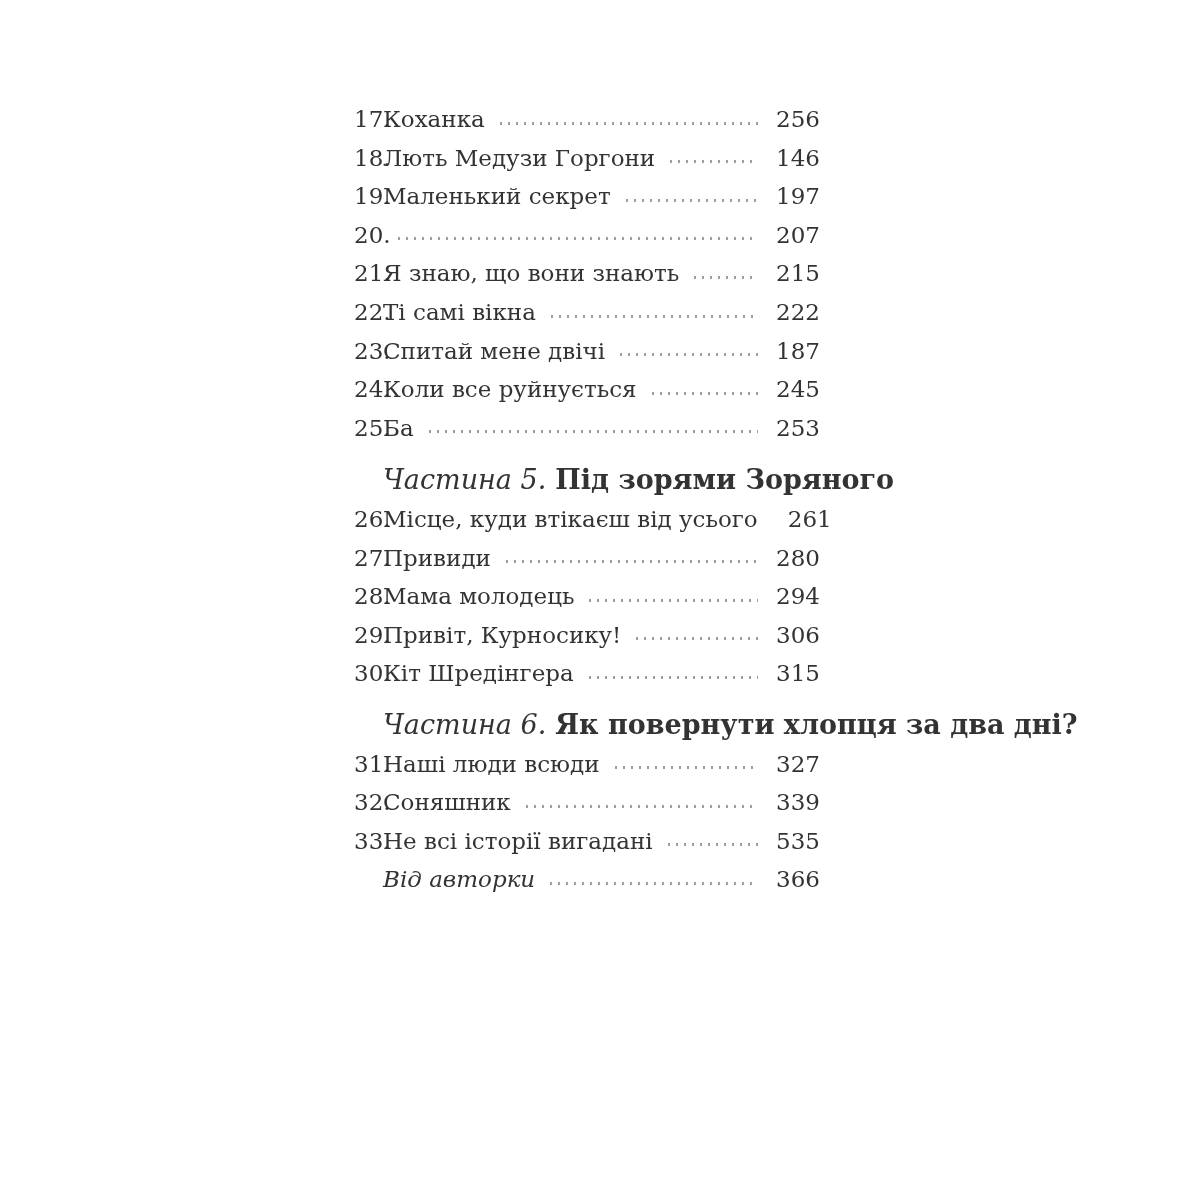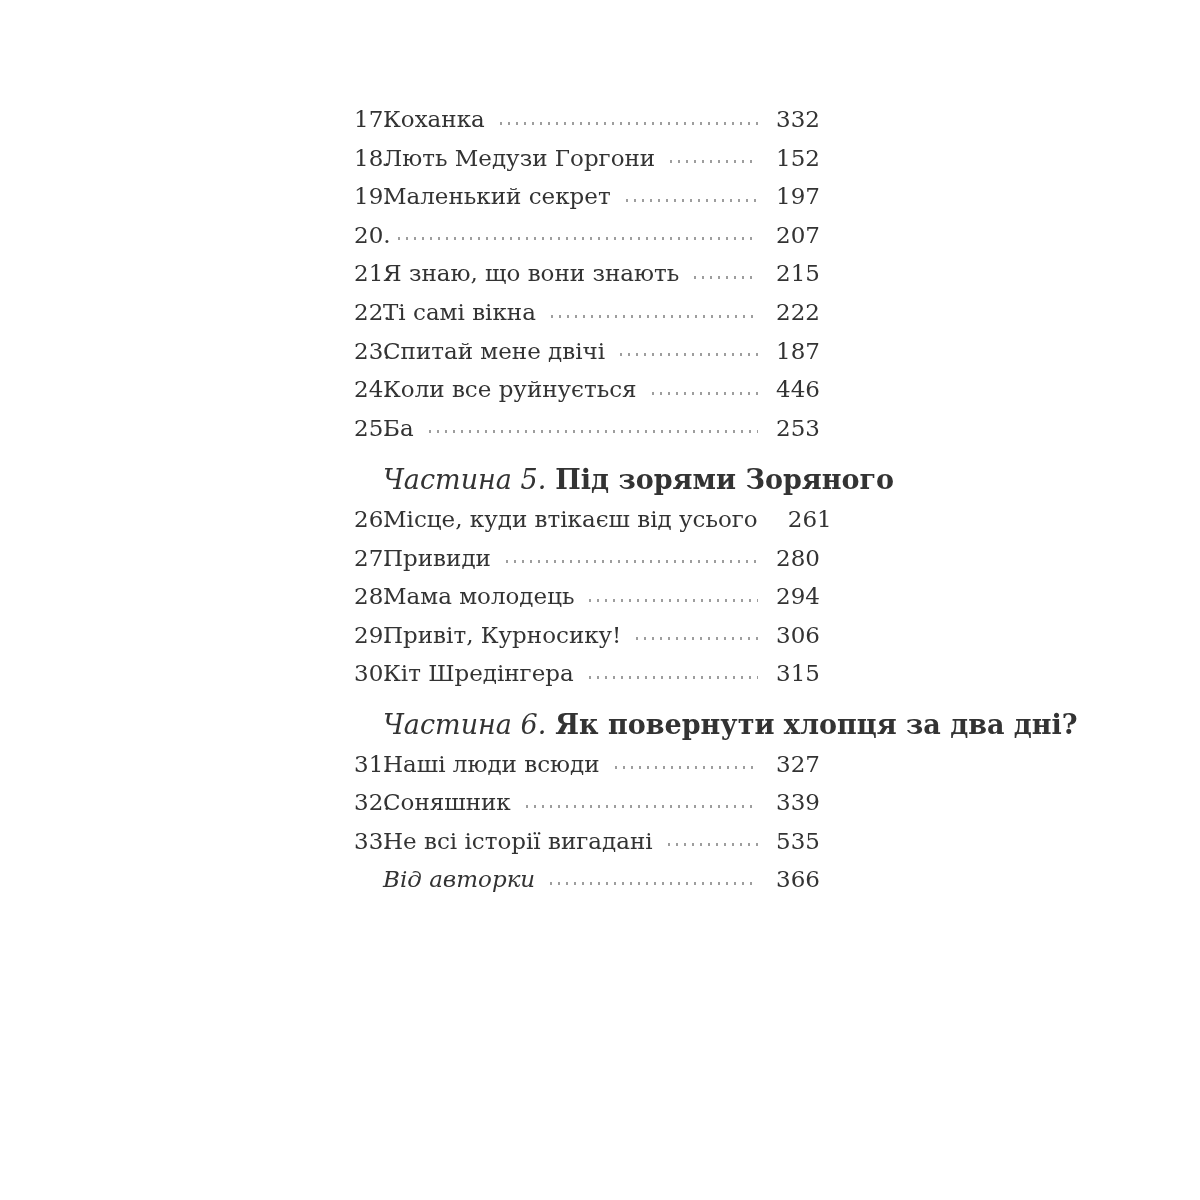--- a/index.html
+++ b/index.html
@@ -73,27 +73,27 @@
 </style>
 </head>
 <body>
 
 <div class="page">
 
   <div class="row">
     <span class="num">17.</span>
     <span class="title">Коханка</span>
     <span class="leader"></span>
-    <span class="pagenum">332</span>
+    <span class="pagenum">256</span>
   </div>
   <div class="row">
     <span class="num">18.</span>
     <span class="title">Лють Медузи Горгони</span>
     <span class="leader"></span>
-    <span class="pagenum">152</span>
+    <span class="pagenum">146</span>
   </div>
   <div class="row">
     <span class="num">19.</span>
     <span class="title">Маленький секрет</span>
     <span class="leader"></span>
     <span class="pagenum">197</span>
   </div>
   <div class="row">
     <span class="num">20.</span>
     <span class="leader"></span>
@@ -114,21 +114,21 @@
   <div class="row">
     <span class="num">23.</span>
     <span class="title">Спитай мене двічі</span>
     <span class="leader"></span>
     <span class="pagenum">187</span>
   </div>
   <div class="row">
     <span class="num">24.</span>
     <span class="title">Коли все руйнується</span>
     <span class="leader"></span>
-    <span class="pagenum">446</span>
+    <span class="pagenum">245</span>
   </div>
   <div class="row">
     <span class="num">25.</span>
     <span class="title">Ба</span>
     <span class="leader"></span>
     <span class="pagenum">253</span>
   </div>
 
   <div class="part-heading gap-before-part5">
     <span class="part-prefix">Частина 5.</span>

